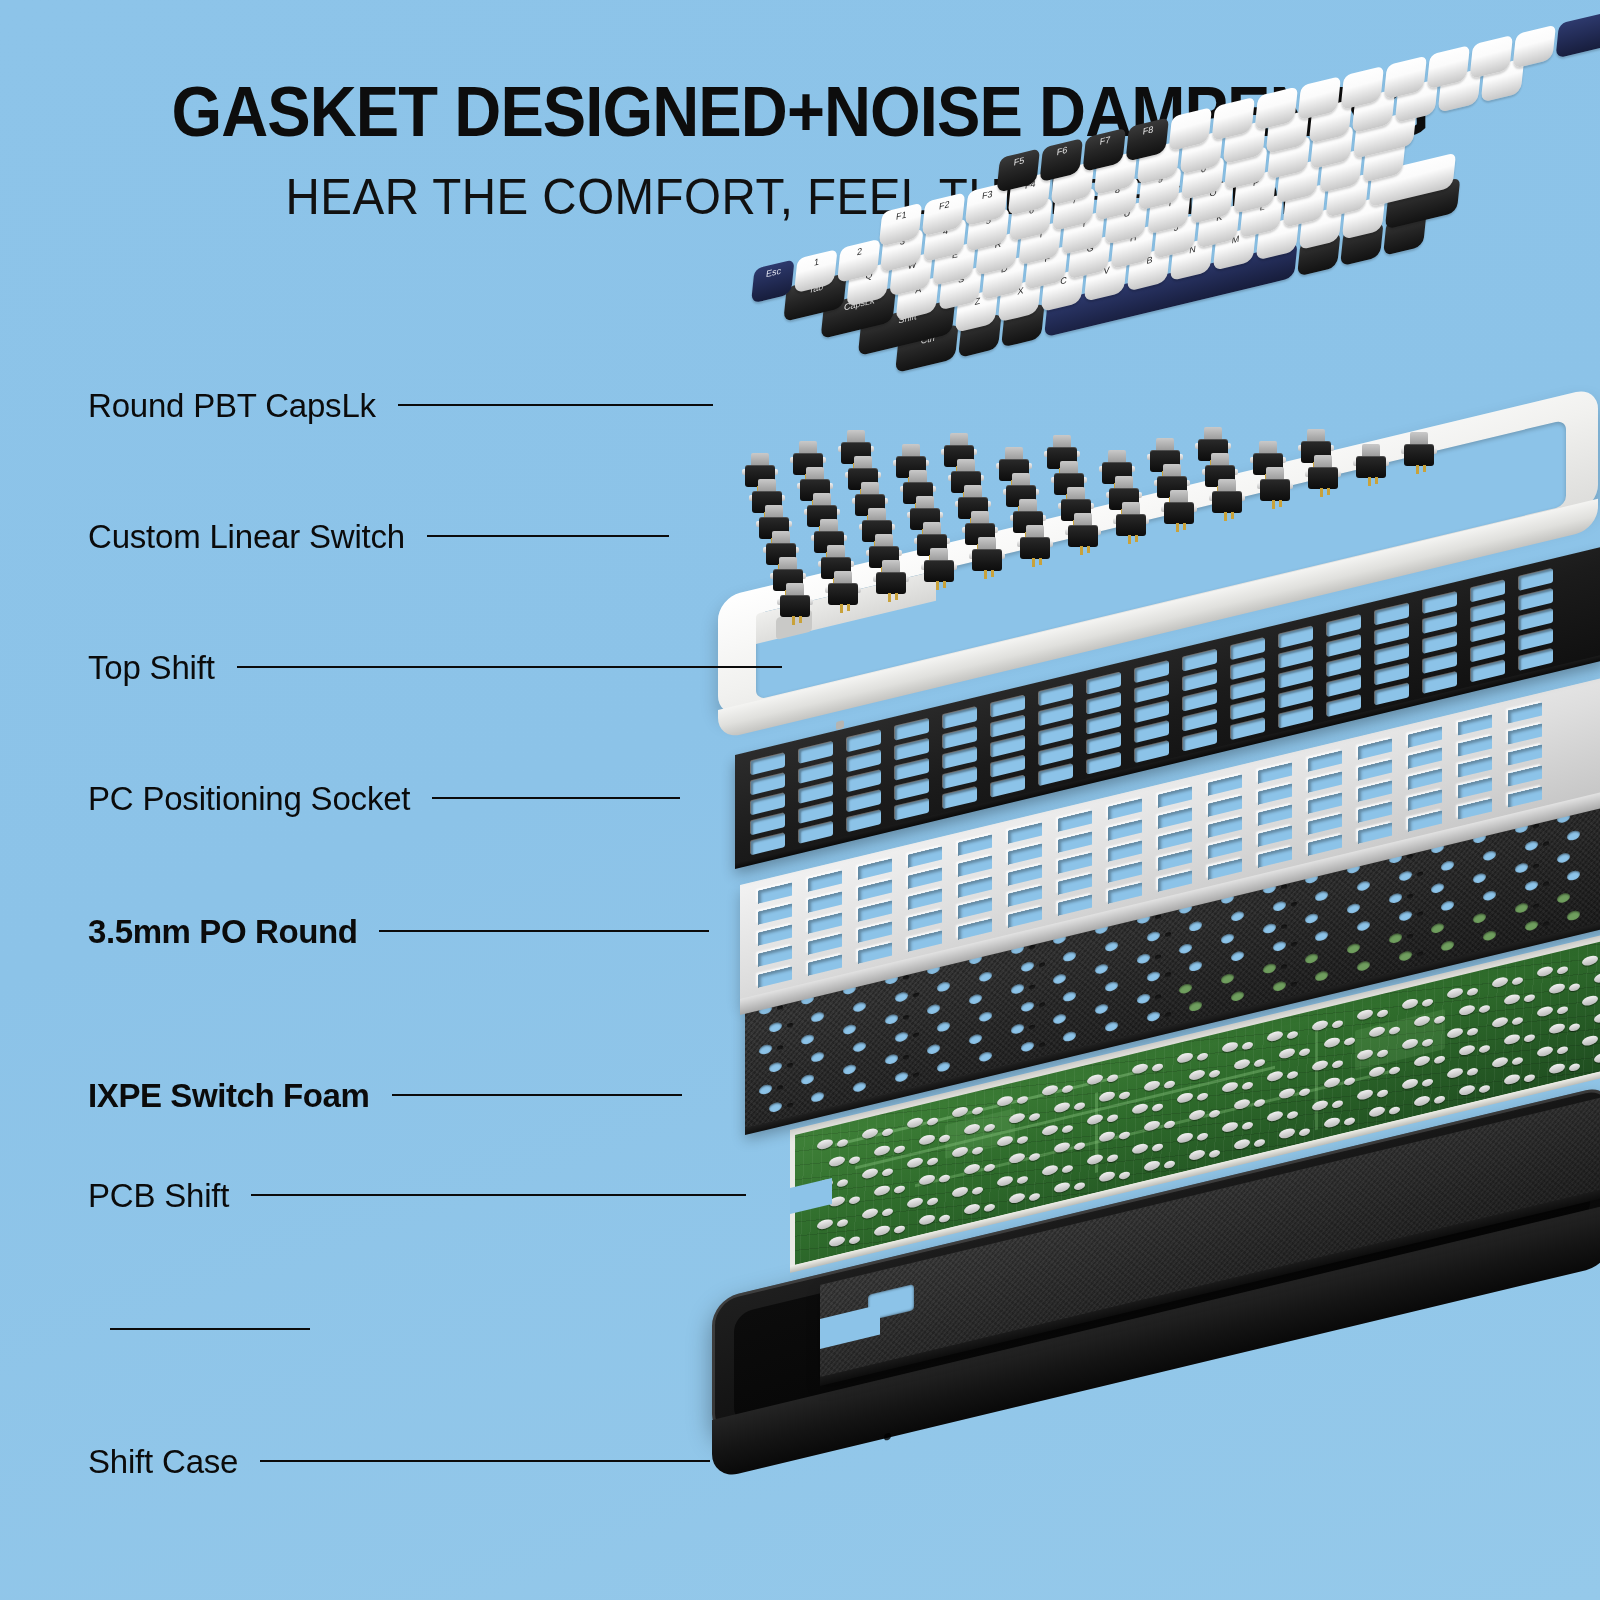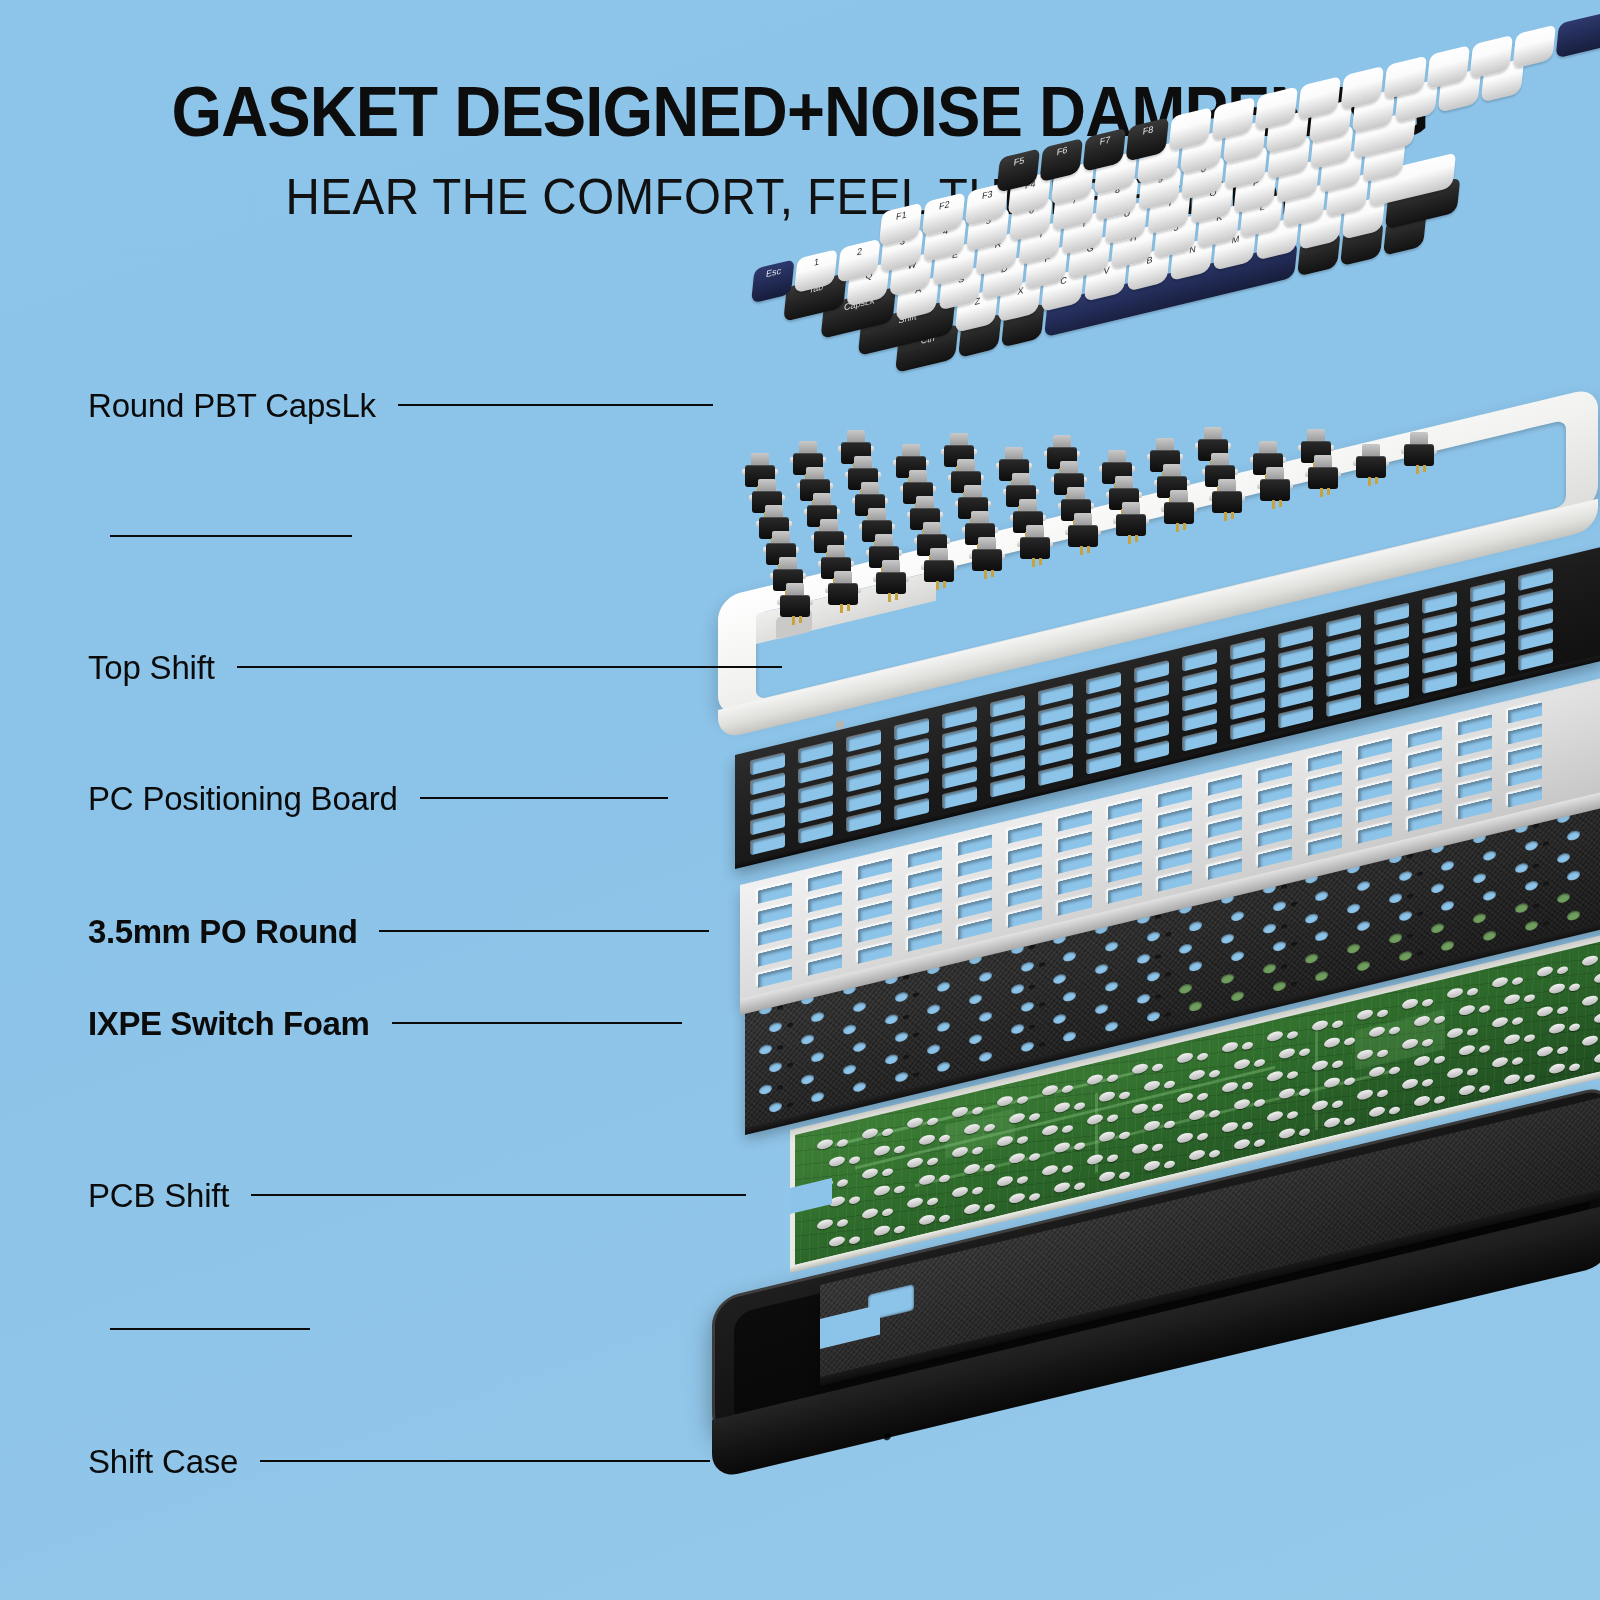--- a/index.html
+++ b/index.html
@@ -1290,35 +1290,36 @@
     </div>
 
   </div>
 
   <div id="callout-list">
       <div class="callout" style="top: 382px;">
         <span class="ctext">Round PBT CapsLk</span>
         <span class="lead" style="width: 315px;"></span>
       </div>
       <div class="callout" style="top: 513px;">
+        <span class="ctext">Custom Linear Switch</span>
         <span class="lead" style="width: 242px;"></span>
       </div>
       <div class="callout" style="top: 644px;">
         <span class="ctext">Top Shift</span>
         <span class="lead" style="width: 545px;"></span>
       </div>
       <div class="callout" style="top: 775px;">
-        <span class="ctext">PC Positioning Board</span>
+        <span class="ctext">PC Positioning Socket</span>
         <span class="lead" style="width: 248px;"></span>
       </div>
       <div class="callout bold" style="top: 908px;">
         <span class="ctext">3.5mm PO Round</span>
         <span class="lead" style="width: 330px;"></span>
       </div>
-      <div class="callout bold" style="top: 1000px;">
+      <div class="callout bold" style="top: 1072px;">
         <span class="ctext">IXPE Switch Foam</span>
         <span class="lead" style="width: 290px;"></span>
       </div>
       <div class="callout" style="top: 1172px;">
         <span class="ctext">PCB Shift</span>
         <span class="lead" style="width: 495px;"></span>
       </div>
       <div class="callout bold" style="top: 1306px;">
         <span class="lead" style="width: 200px;"></span>
       </div>

